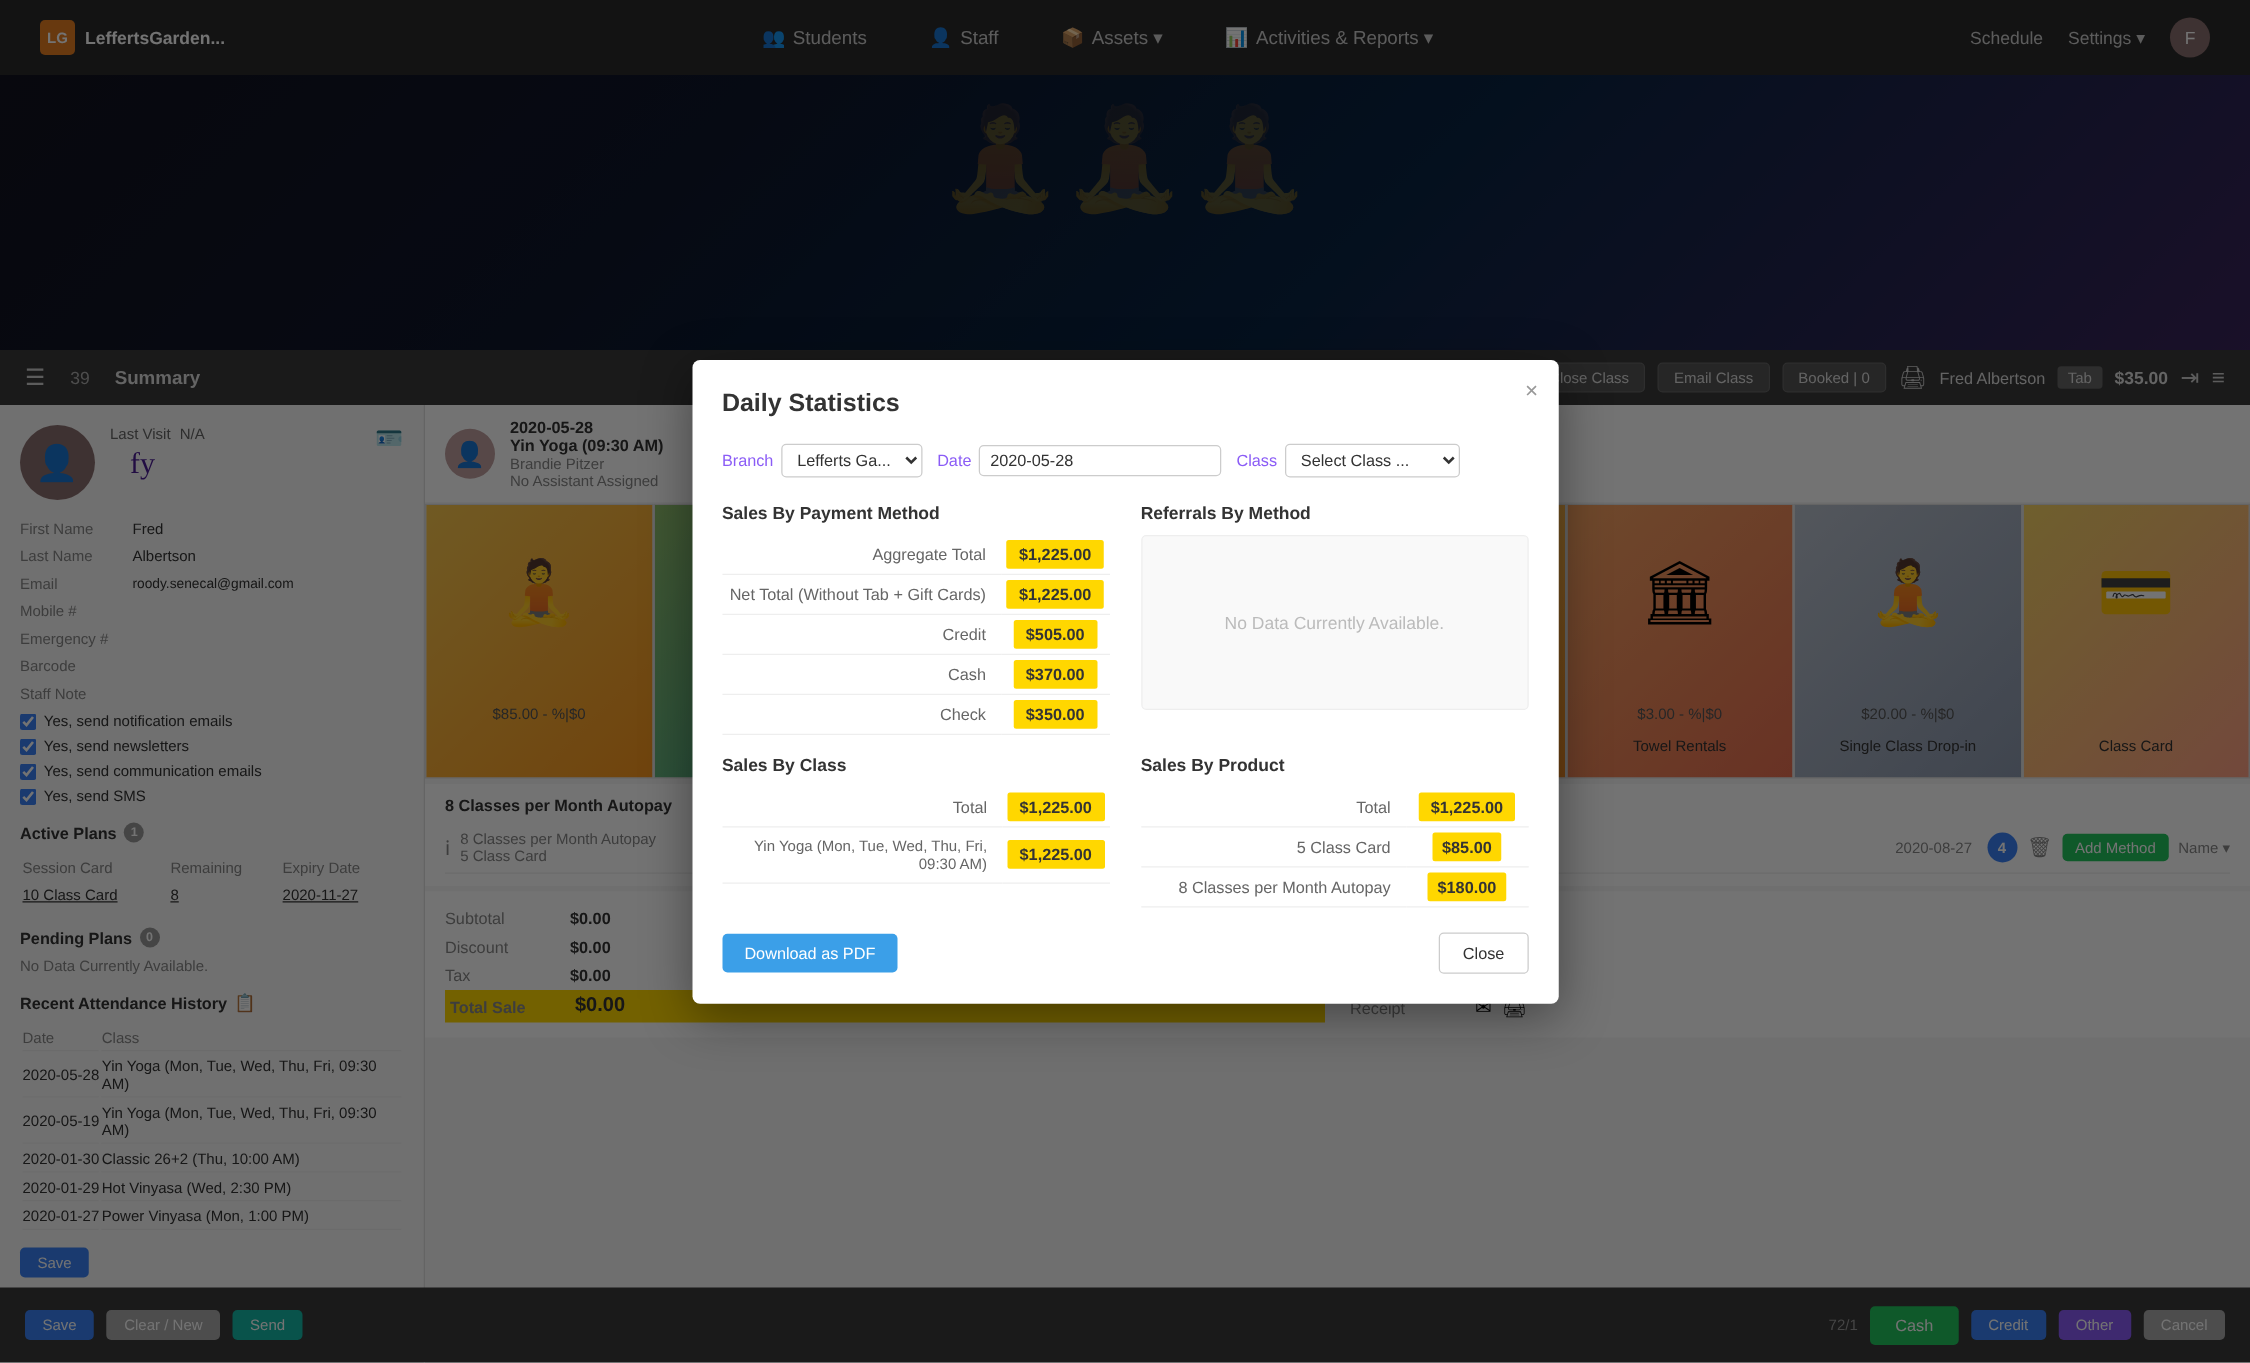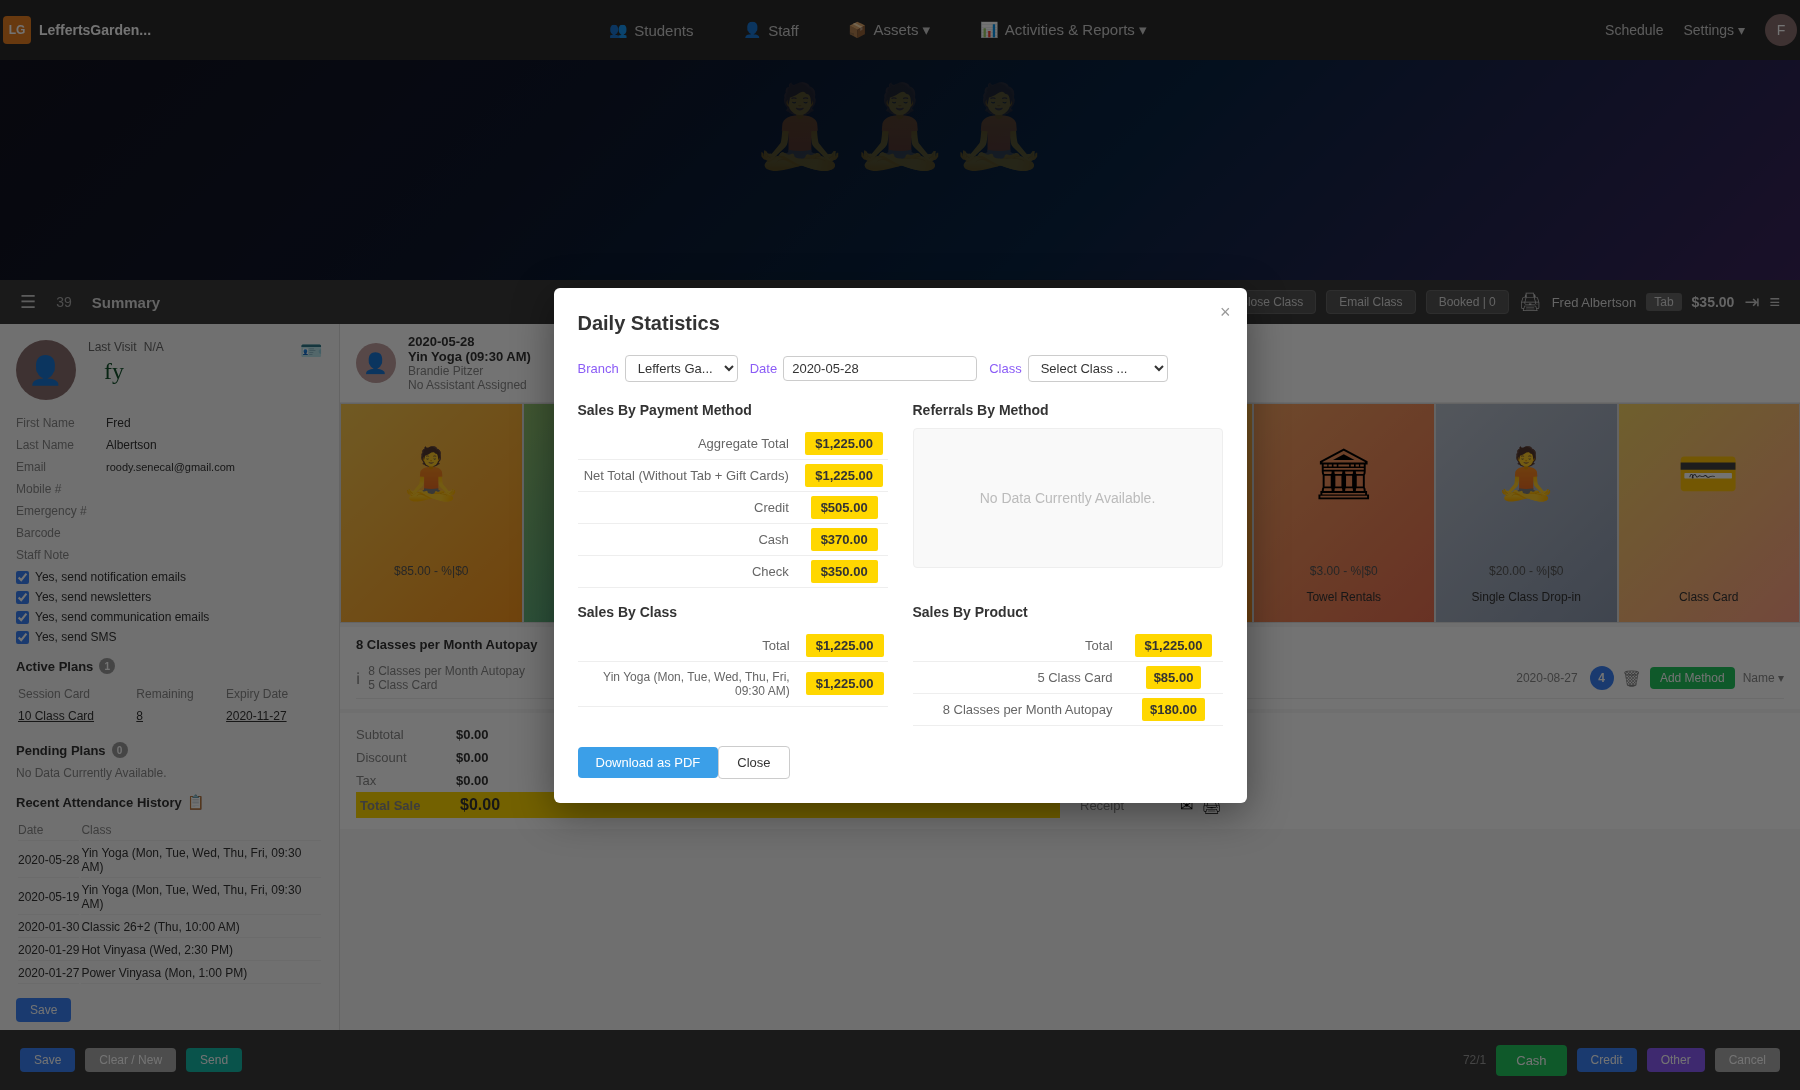--- a/index.html
+++ b/index.html
@@ -8,21 +8,21 @@
     
     .app-bg {
       position: absolute; top: 0; left: 0; width: 1800px; height: 1090px;
       background: #f0f0f0;
     }
 
     
     .top-nav {
       position: absolute; top: 0; left: 0; width: 1800px; height: 60px;
       background: #2c2c2c;
-      display: flex; align-items: center; padding: 0 3px; gap: 40px;
+      display: flex; align-items: center; padding: 0 32px; gap: 40px;
     }
     .top-nav-logo {
       color: #fff; font-size: 14px; font-weight: bold; display: flex; align-items: center; gap: 8px;
     }
     .top-nav-logo-icon {
       width: 28px; height: 28px; background: #e67e22; border-radius: 4px;
       display: flex; align-items: center; justify-content: center; color: white; font-size: 12px;
     }
     .top-nav-center {
       flex: 1; display: flex; align-items: center; justify-content: center; gap: 50px;
@@ -165,21 +165,21 @@
     .stats-table td:last-child { text-align: center; }
     .highlight-yellow { background: #ffd700; color: #333; font-weight: bold; padding: 4px 10px; border-radius: 2px; }
     .highlight-yellow-sm { background: #ffd700; color: #333; font-weight: bold; padding: 4px 8px; border-radius: 2px; font-size: 13px; }
 
     .no-data-box {
       background: #f9f9f9; border: 1px solid #eee; border-radius: 4px;
       height: 140px; display: flex; align-items: center; justify-content: center;
       color: #bbb; font-size: 14px; text-align: center;
     }
 
-    .modal-footer { display: flex; align-items: center; margin-top: 20px; }
+    .modal-footer { display: flex; align-items: center; justify-content: space-between; margin-top: 20px; }
     .btn-pdf {
       background: #3b9fe8; color: white; border: none; border-radius: 4px;
       padding: 8px 18px; font-size: 13px; cursor: pointer;
     }
     .btn-close {
       background: white; color: #333; border: 1px solid #ccc; border-radius: 4px;
       padding: 8px 18px; font-size: 13px; cursor: pointer;
     }
 
     
@@ -198,21 +198,21 @@
 
     .sale-row { display: flex; padding: 4px 0; font-size: 13px; align-items: center; }
     .sale-label { color: #888; width: 100px; }
     .sale-value { color: #333; font-weight: bold; }
     .btn-green { background: #22c55e; color: white; border: none; border-radius: 4px; padding: 8px 20px; font-size: 13px; cursor: pointer; }
 
     .sig-area {
       display: flex; align-items: center; margin-top: 4px;
     }
     .sig-line {
-      font-family: cursive; font-size: 24px; color: #14532d; margin-left: 16px;
+      font-family: cursive; font-size: 24px; color: #4c1d95; margin-left: 16px;
     }
   </style>
 </head>
 <body>
 
 <div class="app-bg"></div>
 
 <div class="top-nav">
   <div class="top-nav-logo">
     <div class="top-nav-logo-icon">LG</div>

